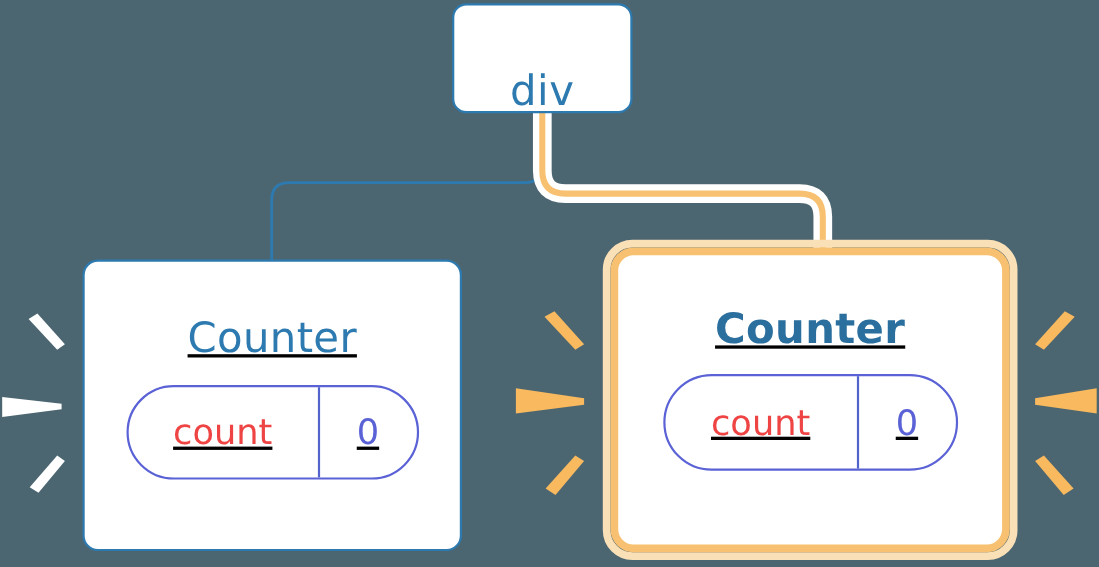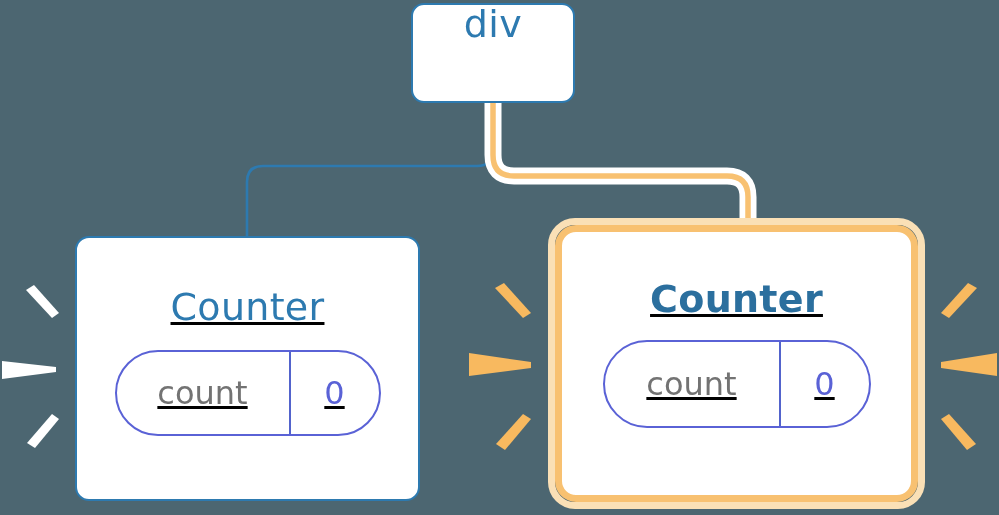--- a/index.html
+++ b/index.html
@@ -39,21 +39,21 @@
     position: absolute;
     left: 411px;
     top: 3px;
     width: 164px;
     height: 100px;
     box-sizing: border-box;
     background: #ffffff;
     border: 2.5px solid #2d7ab0;
     border-radius: 13px;
     display: flex;
-    align-items: flex-start;
+    align-items: flex-end;
     justify-content: center;
     z-index: 5;
   }
   .node-div-label {
     font-size: 38px;
     line-height: 1;
     color: #2d7ab0;
     font-weight: 400;
     letter-spacing: 0.5px;
   }
@@ -134,21 +134,21 @@
     border-radius: 44px;
   }
   .pill-key {
     flex: 0 0 auto;
     width: 172px;
     display: flex;
     align-items: center;
     justify-content: center;
     border-right: 2px solid #5263cc;
     font-size: 32px;
-    color: #737373;
+    color: #ef4444;
     line-height: 1;
   }
   .card-highlight .pill-key { width: 174px; }
   .pill-val {
     flex: 1 1 auto;
     display: flex;
     align-items: center;
     justify-content: center;
     font-size: 32px;
     color: #5a62d6;

